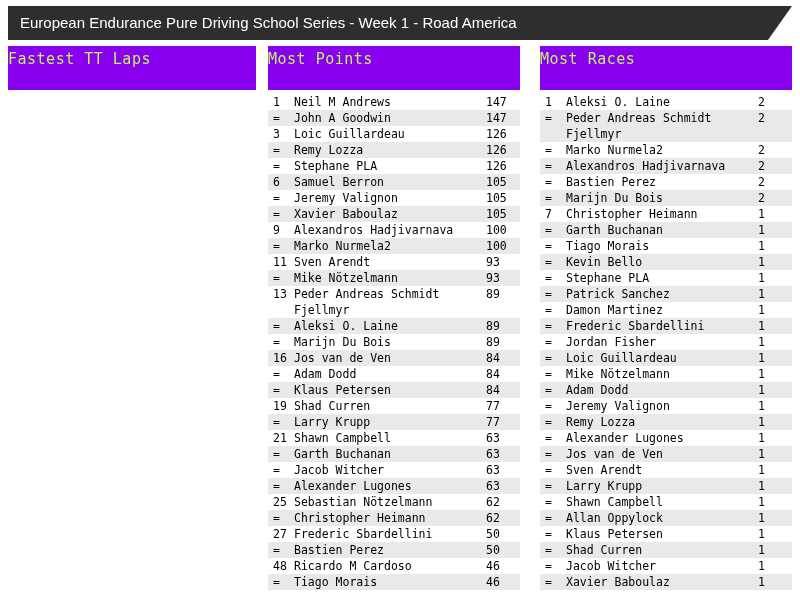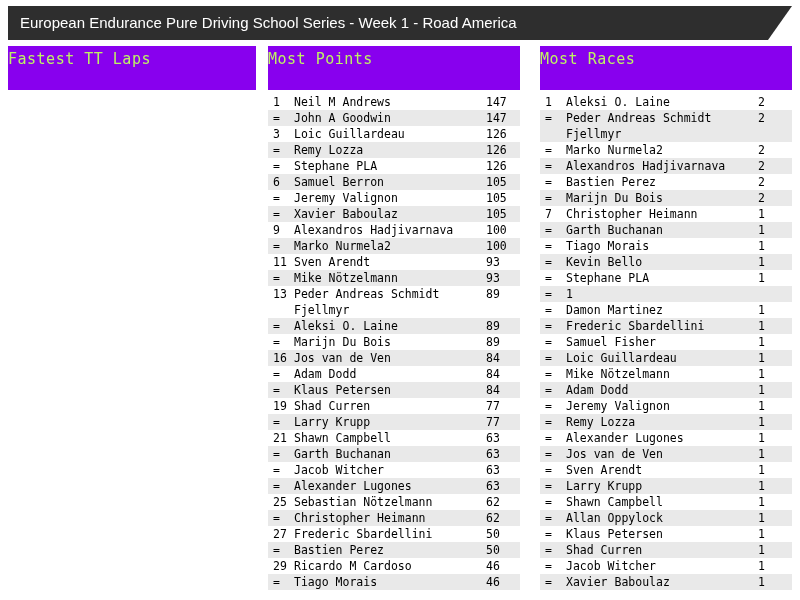--- a/index.html
+++ b/index.html
@@ -268,21 +268,21 @@
           <div class="cell-pos">27</div>
           <div class="cell-name">Frederic Sbardellini</div>
           <div class="cell-val">50</div>
         </div>
         <div class="row alt">
           <div class="cell-pos">=</div>
           <div class="cell-name">Bastien Perez</div>
           <div class="cell-val">50</div>
         </div>
         <div class="row">
-          <div class="cell-pos">29</div>
+          <div class="cell-pos">48</div>
           <div class="cell-name">Ricardo M Cardoso</div>
           <div class="cell-val">46</div>
         </div>
         <div class="row alt">
           <div class="cell-pos">=</div>
           <div class="cell-name">Tiago Morais</div>
           <div class="cell-val">46</div>
         </div>
       </div>
   </div>
@@ -340,35 +340,36 @@
           <div class="cell-name">Kevin Bello</div>
           <div class="cell-val">1</div>
         </div>
         <div class="row">
           <div class="cell-pos">=</div>
           <div class="cell-name">Stephane PLA</div>
           <div class="cell-val">1</div>
         </div>
         <div class="row alt">
           <div class="cell-pos">=</div>
+          <div class="cell-name">Patrick Sanchez</div>
           <div class="cell-val">1</div>
         </div>
         <div class="row">
           <div class="cell-pos">=</div>
           <div class="cell-name">Damon Martinez</div>
           <div class="cell-val">1</div>
         </div>
         <div class="row alt">
           <div class="cell-pos">=</div>
           <div class="cell-name">Frederic Sbardellini</div>
           <div class="cell-val">1</div>
         </div>
         <div class="row">
           <div class="cell-pos">=</div>
-          <div class="cell-name">Samuel Fisher</div>
+          <div class="cell-name">Jordan Fisher</div>
           <div class="cell-val">1</div>
         </div>
         <div class="row alt">
           <div class="cell-pos">=</div>
           <div class="cell-name">Loic Guillardeau</div>
           <div class="cell-val">1</div>
         </div>
         <div class="row">
           <div class="cell-pos">=</div>
           <div class="cell-name">Mike Nötzelmann</div>

